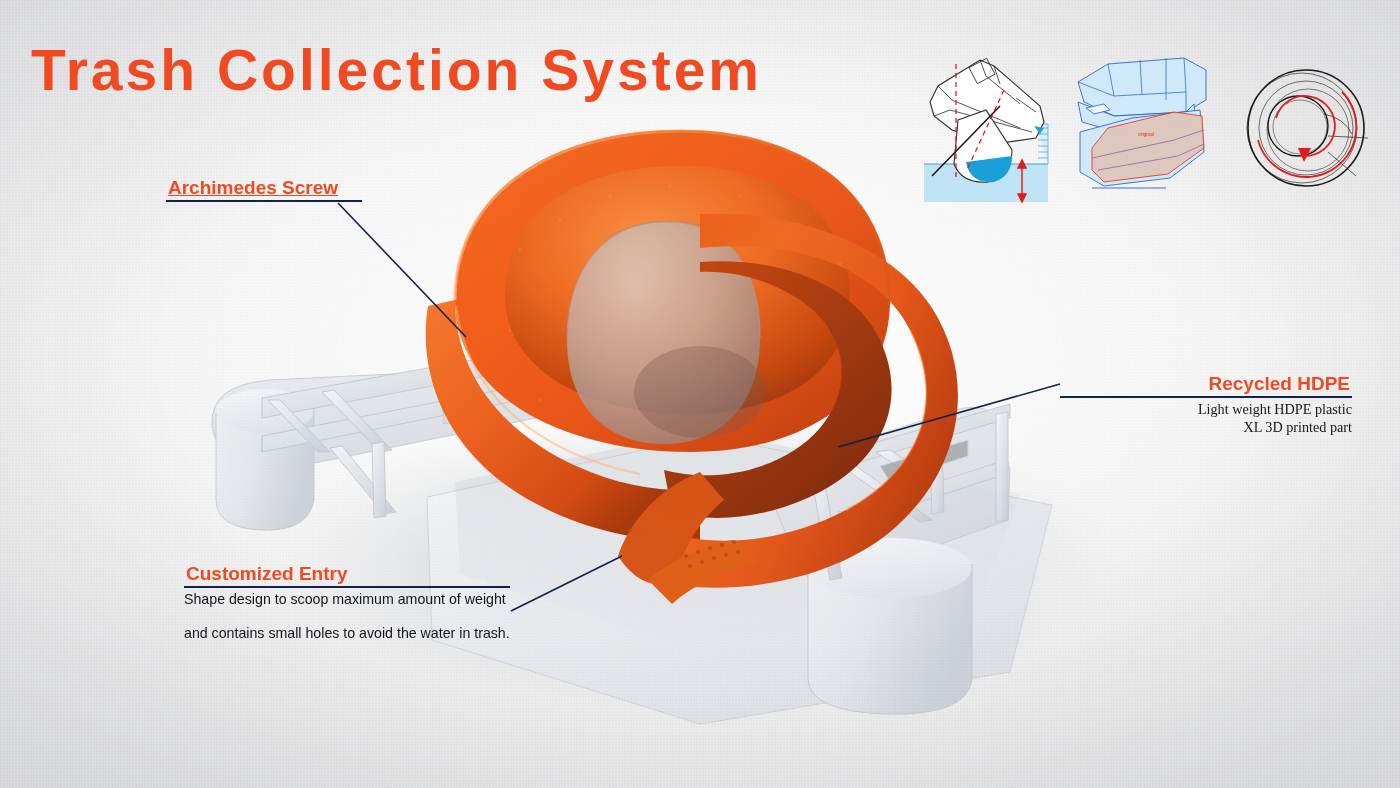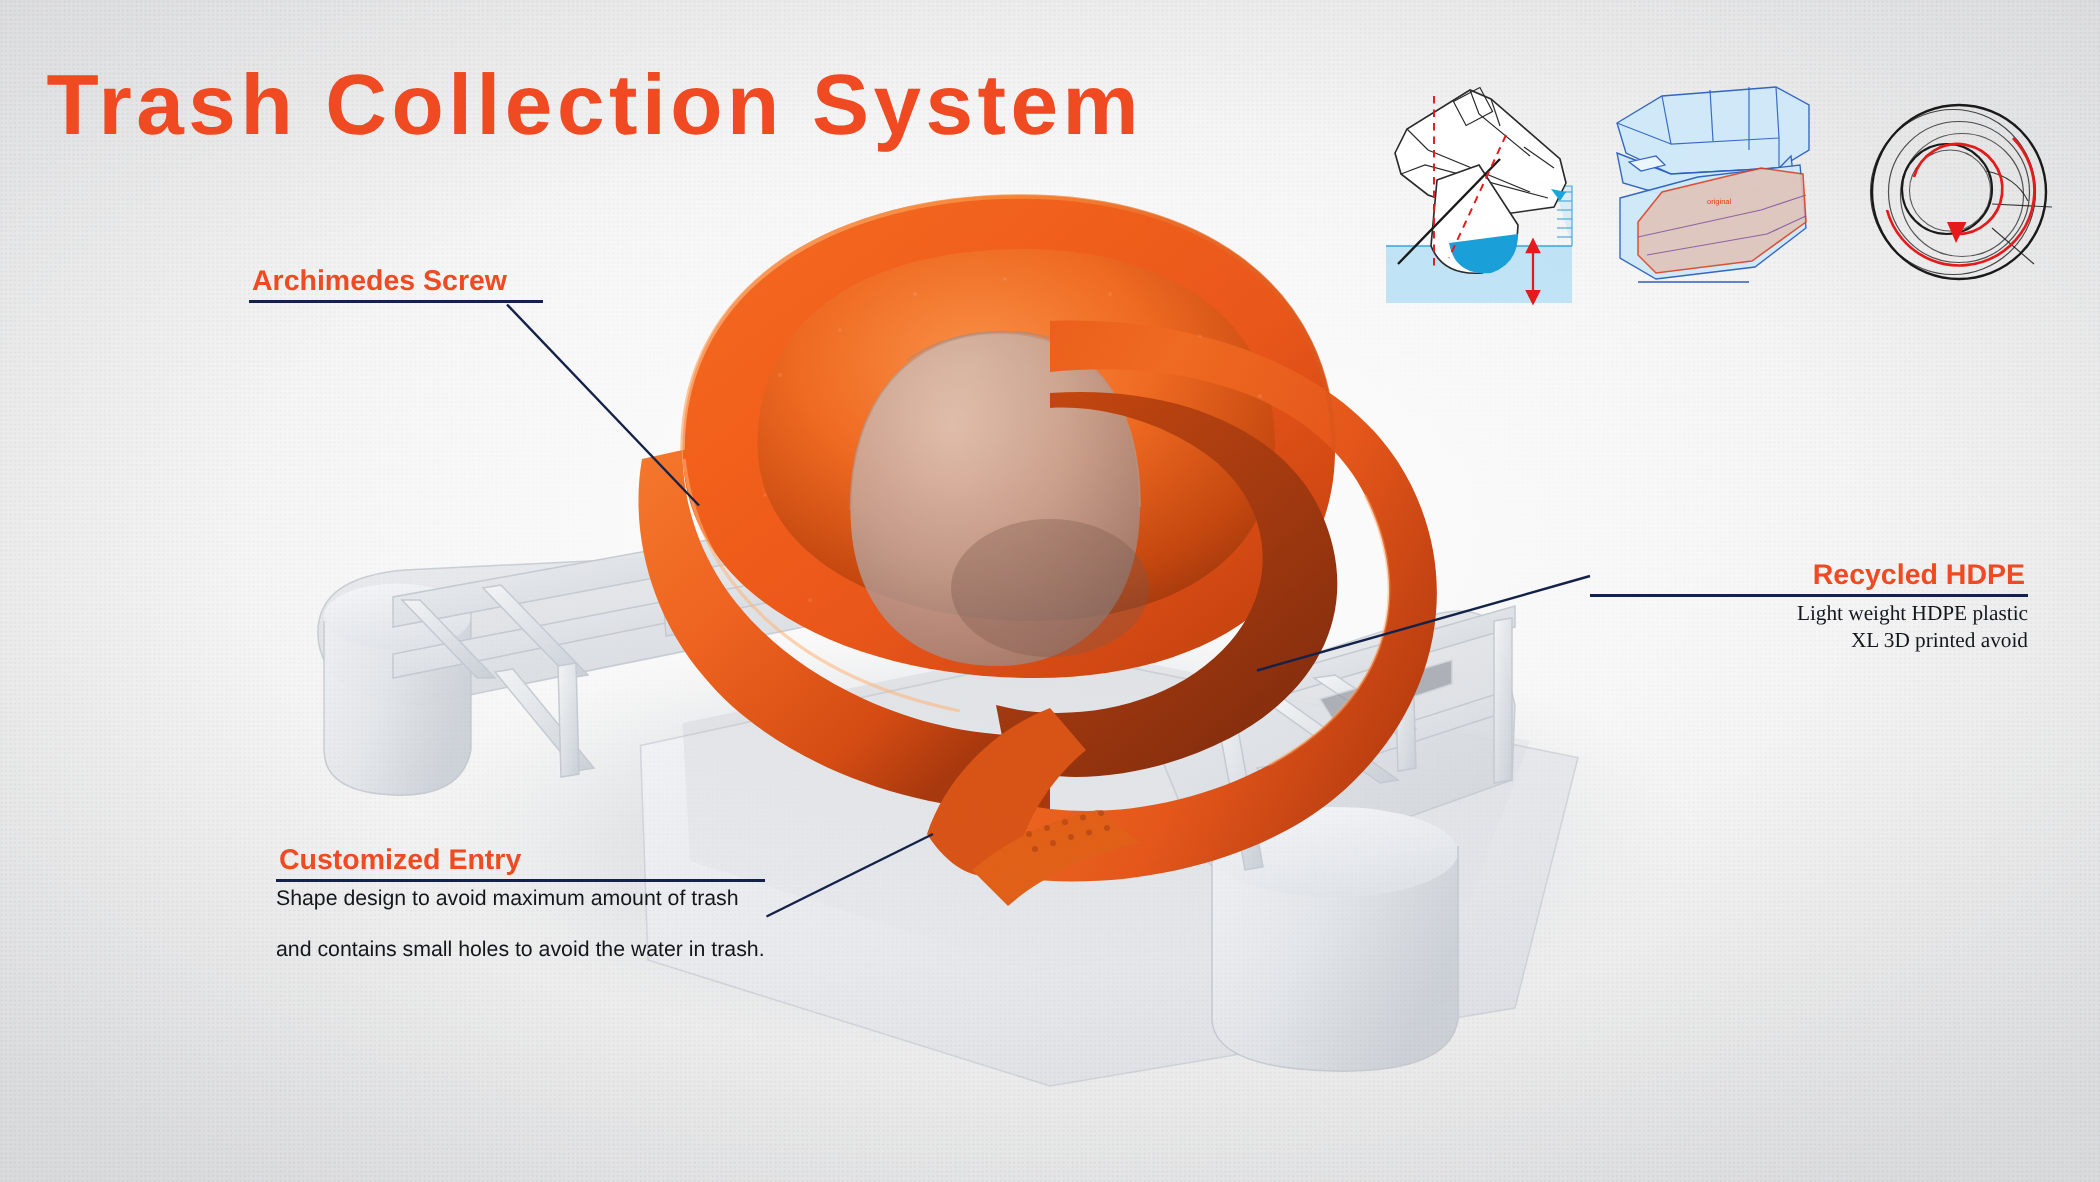--- a/index.html
+++ b/index.html
@@ -43,21 +43,21 @@
   }
   .callout .rule{
     height:0;border-top:2px solid #14224a;margin-top:2px;
   }
   .callout .body{
     font-size:14.2px;line-height:1.30;color:#14161c;white-space:nowrap;
     margin-top:2px;
   }
 
   #co-screw{left:166px;top:178px;}
-  #co-screw .ttl{padding-left:2px;}
+  #co-screw .ttl{padding-left:2px;text-decoration:underline;}
   #co-screw .rule{width:196px;}
 
   #co-entry{left:184px;top:564px;}
   #co-entry .ttl{padding-left:2px;}
   #co-entry .rule{width:326px;}
 
   #co-hdpe{left:1060px;top:360px;text-align:right;margin-top:14px;}
   #co-hdpe .ttl{padding-right:2px;}
   #co-hdpe .rule{width:292px;}
   #co-hdpe .body{text-align:right;font-family:Liberation Serif, serif;}
@@ -308,29 +308,29 @@
   <div id="title">Trash Collection System</div>
 
   <div class="callout" id="co-screw">
     <div class="ttl">Archimedes Screw</div>
     <div class="rule"></div>
   </div>
 
   <div class="callout" id="co-entry">
     <div class="ttl">Customized Entry</div>
     <div class="rule"></div>
-    <div class="body">Shape design to avoid maximum amount of trash</div>
+    <div class="body">Shape design to scoop maximum amount of weight</div>
     <div class="body" style="margin-top:16px;">and contains small holes to avoid the water in trash.</div>
   </div>
 
   <div class="callout" id="co-hdpe">
     <div class="ttl">Recycled HDPE</div>
     <div class="rule"></div>
     <div class="body">Light weight HDPE plastic</div>
-    <div class="body" style="margin-top:0;">XL 3D printed avoid</div>
+    <div class="body" style="margin-top:0;">XL 3D printed part</div>
   </div>
 
   <div id="thumbs">
 
     <div class="thumb">
       <svg width="160" height="166" viewBox="0 0 160 166" xmlns="http://www.w3.org/2000/svg">
 
         <rect x="16" y="120" width="124" height="38" fill="#b9e0f5" opacity="0.9"></rect>
         <line x1="16" y1="120" x2="140" y2="120" stroke="#3da4d8" stroke-width="1.1"></line>
 

